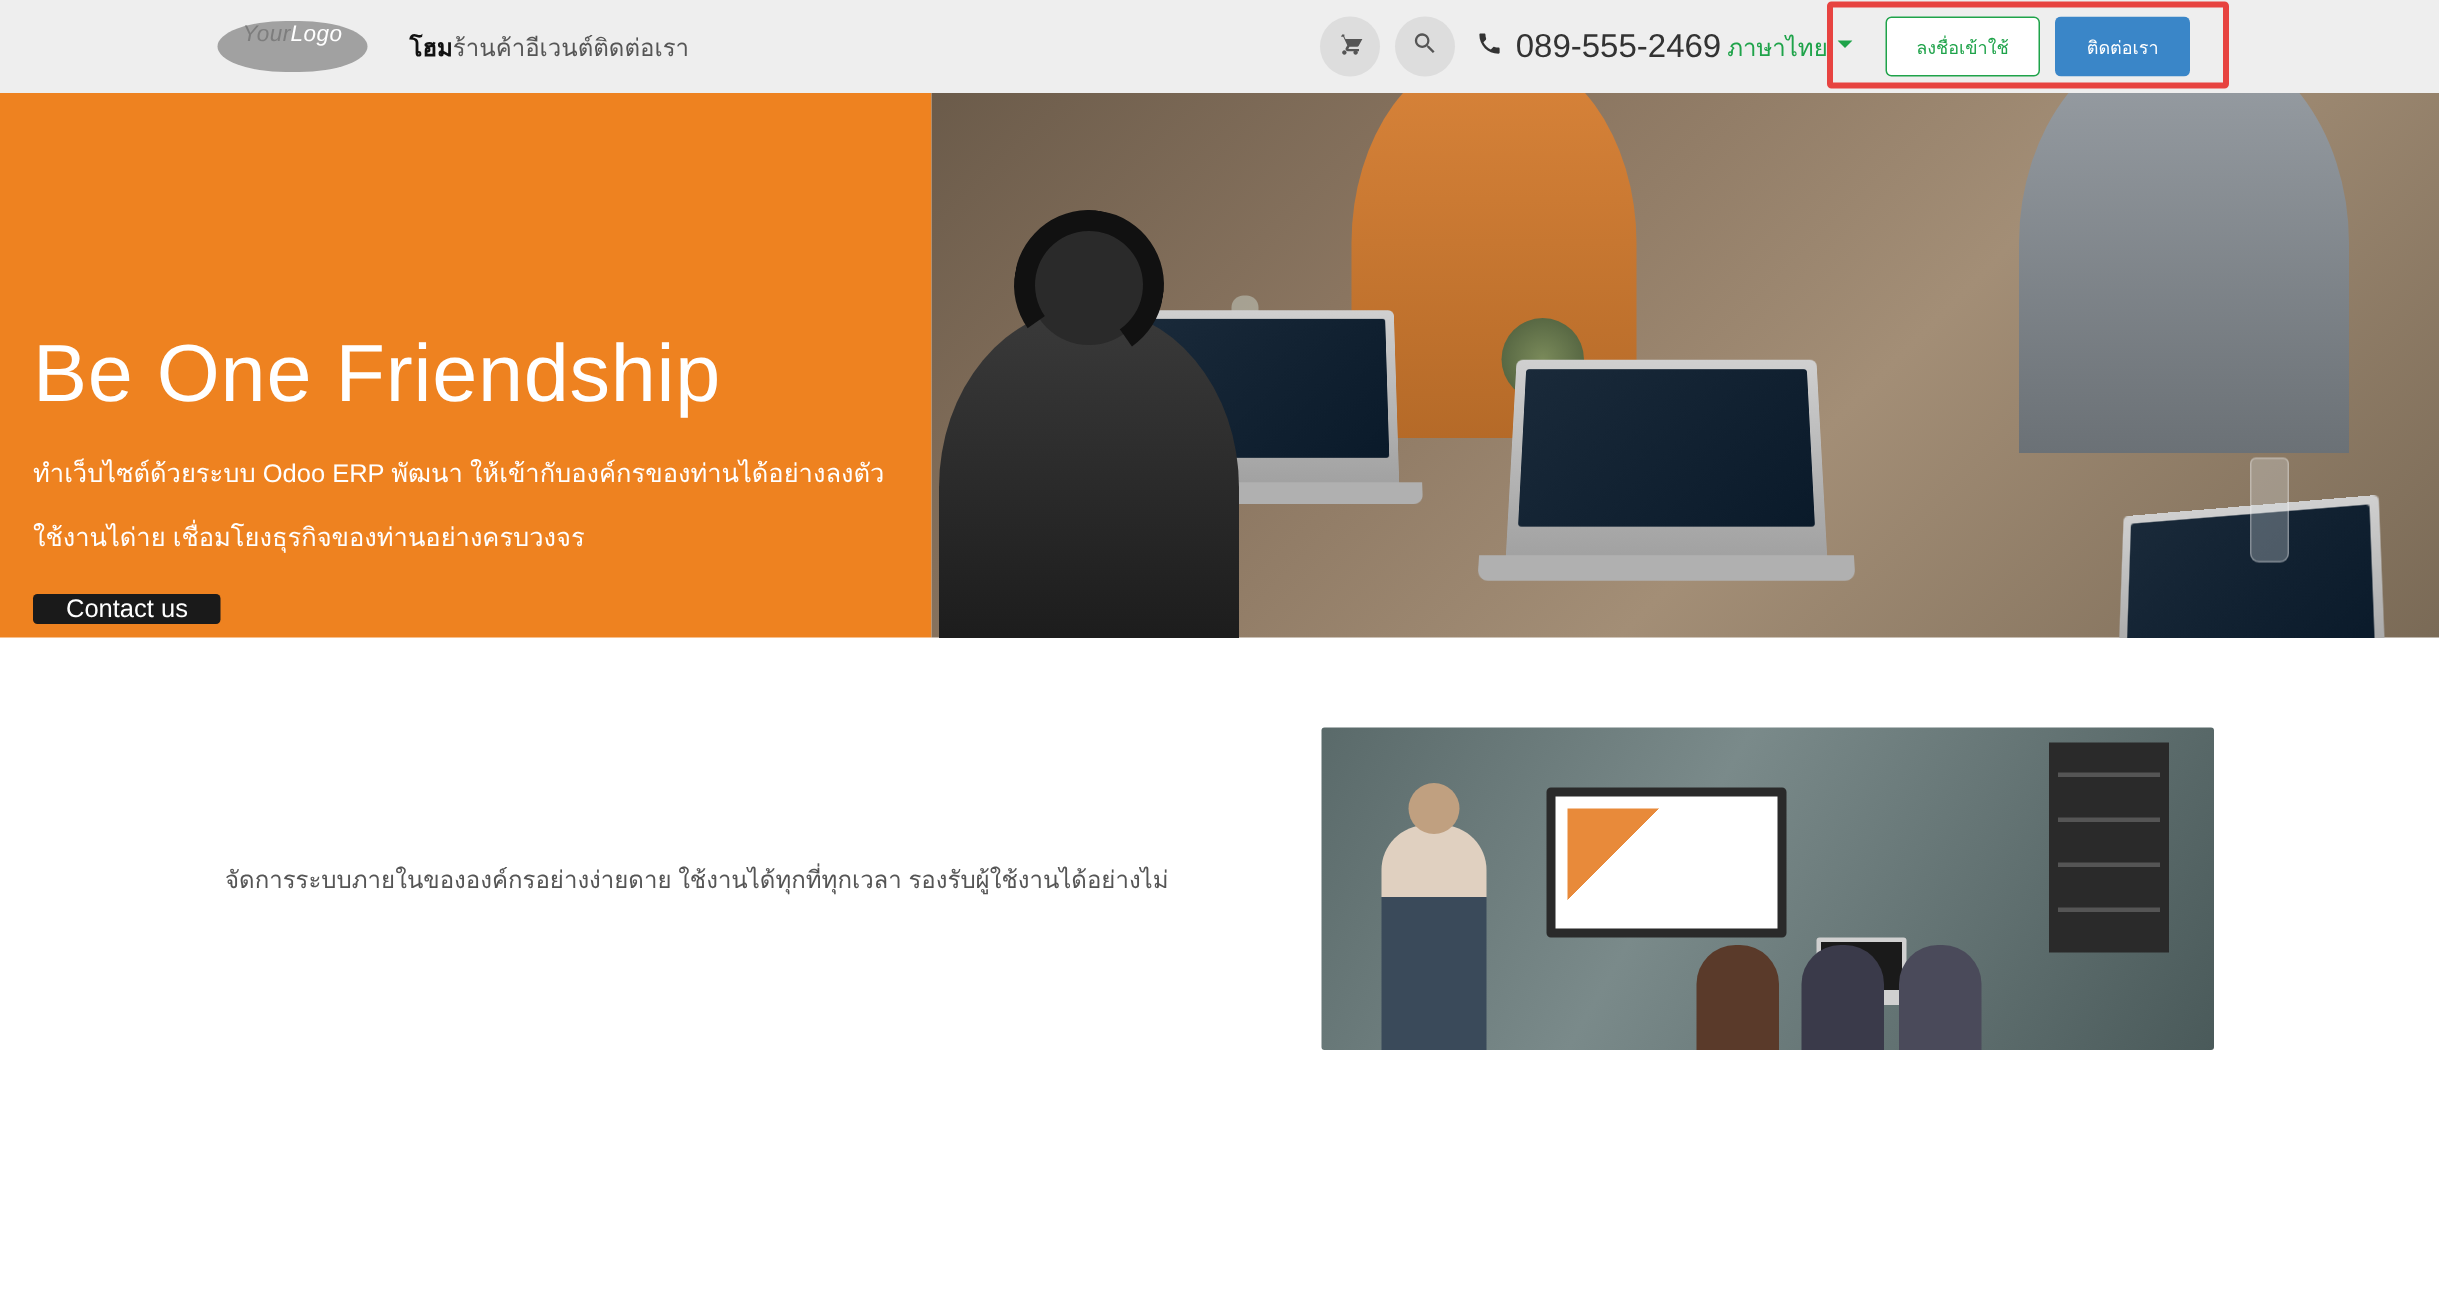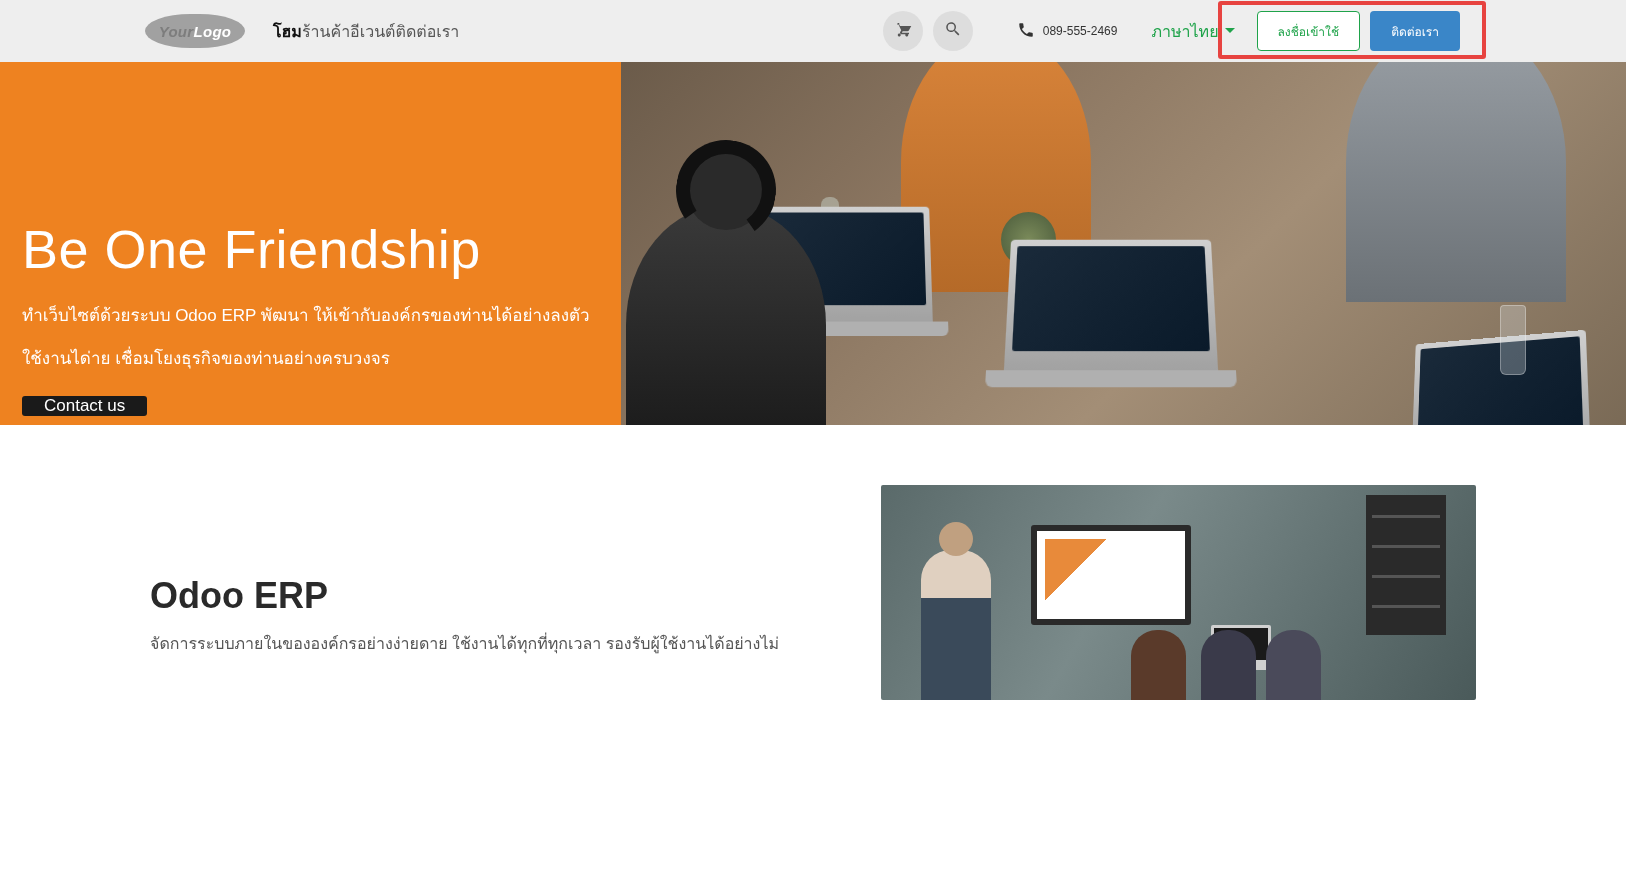--- a/index.html
+++ b/index.html
@@ -1,26 +1,26 @@
 <!DOCTYPE html>
 <html><head>
 <meta charset="utf-8">
 <style>
 *{margin:0;padding:0;box-sizing:border-box}
 body{font-family:"Segoe UI",Tahoma,sans-serif;background:#fff;color:#222;width:1626px}
 .topbar{background:#eee;height:62px;display:flex;align-items:center;padding:0 24px 0 145px;position:relative}
-.logo{width:100px;height:34px;background:#a1a1a1;border-radius:50%/55%;display:flex;align-items:center;justify-content:center;color:#fff;font-weight:700;font-style:italic;font-size:15px;letter-spacing:.3px}
+.logo{width:100px;height:34px;background:#a1a1a1;border-radius:50%/55%;display:flex;align-items:flex-start;justify-content:center;color:#fff;font-weight:400;font-style:italic;font-size:15px;letter-spacing:.3px}
 .logo .y{color:#7d7d7d}
 .nav{display:flex;margin-left:28px}
 .nav a{color:#555;text-decoration:none;font-size:16px}
 .nav a.active{color:#111;font-weight:700}
 .spacer{flex:1}
 .circle{width:40px;height:40px;border-radius:50%;background:#ddd;display:flex;align-items:center;justify-content:center;margin-right:10px;cursor:pointer}
 .circle svg{width:18px;height:18px;fill:#555}
-.phone{display:flex;align-items:center;color:#333;font-size:12px;margin:0 34px}
+.phone{display:flex;align-items:center;color:#333;font-size:22px;margin:0 4px}
 .phone svg{width:18px;height:18px;fill:#333;margin-right:8px}
 .lang{color:#1fa34a;font-size:16px;cursor:pointer;display:flex;align-items:center;margin-right:22px}
 .lang svg{width:10px;height:10px;fill:#1fa34a;margin-left:6px}
 .btn{display:inline-flex;align-items:center;justify-content:center;height:40px;padding:0 20px;border-radius:4px;font-size:12px;cursor:pointer;text-decoration:none;border:1px solid transparent}
 .btn-outline-green{background:#fff;color:#1fa34a;border-color:#1fa34a}
 .btn-blue{background:#3a86c8;color:#fff}
 .highlight-box{position:absolute;right:140px;top:1px;width:268px;height:58px;border:4px solid #e74340;border-radius:3px;pointer-events:none}
 .arrow{position:absolute;right:305px;top:56px;width:80px;height:80px;pointer-events:none}
 .hero{display:flex;height:363px}
 .hero-left{width:621px;background:#ee8220;color:#fff;padding:90px 24px 0 22px;display:flex;flex-direction:column}
@@ -140,21 +140,20 @@
       <div class="glass"></div>
       <div class="person p1">
           <div class="hp"></div>
         </div>
     </div>
   </div>
 </section>
 
 <section class="section2">
   <div class="sec-text">
-    <h2>Odoo ERP</h2>
     <p>จัดการระบบภายในขององค์กรอย่างง่ายดาย ใช้งานได้ทุกที่ทุกเวลา รองรับผู้ใช้งานได้อย่างไม่</p>
   </div>
   <div class="sec-img">
     <div class="shelf"></div>
     <div class="screen"></div>
     <div class="mac"></div>
     <div class="presenter"></div>
     <div class="aud a1"></div>
     <div class="aud a2"></div>
     <div class="aud a3"></div>

